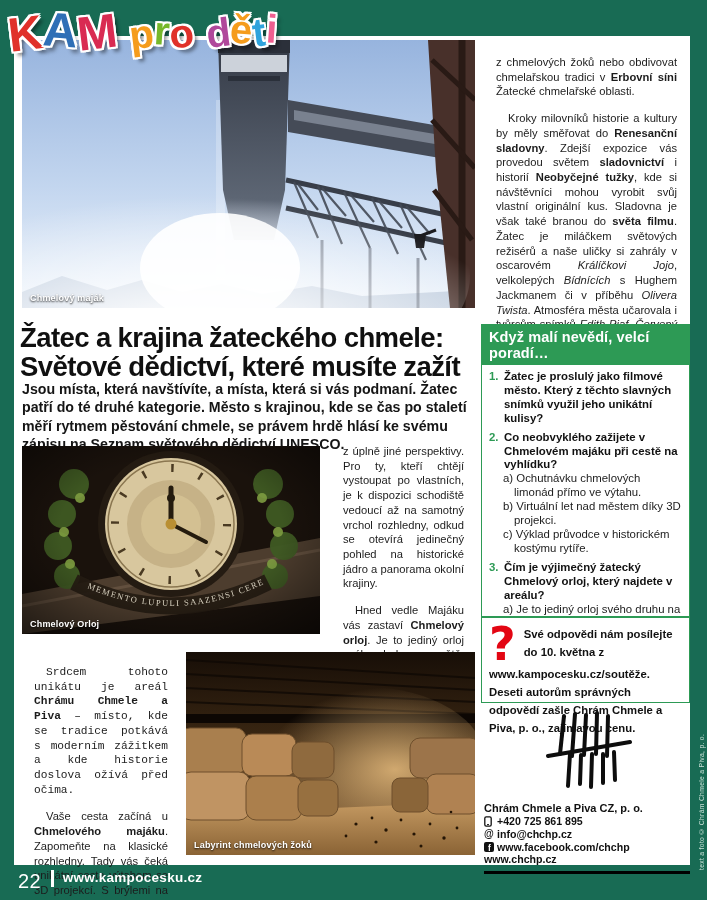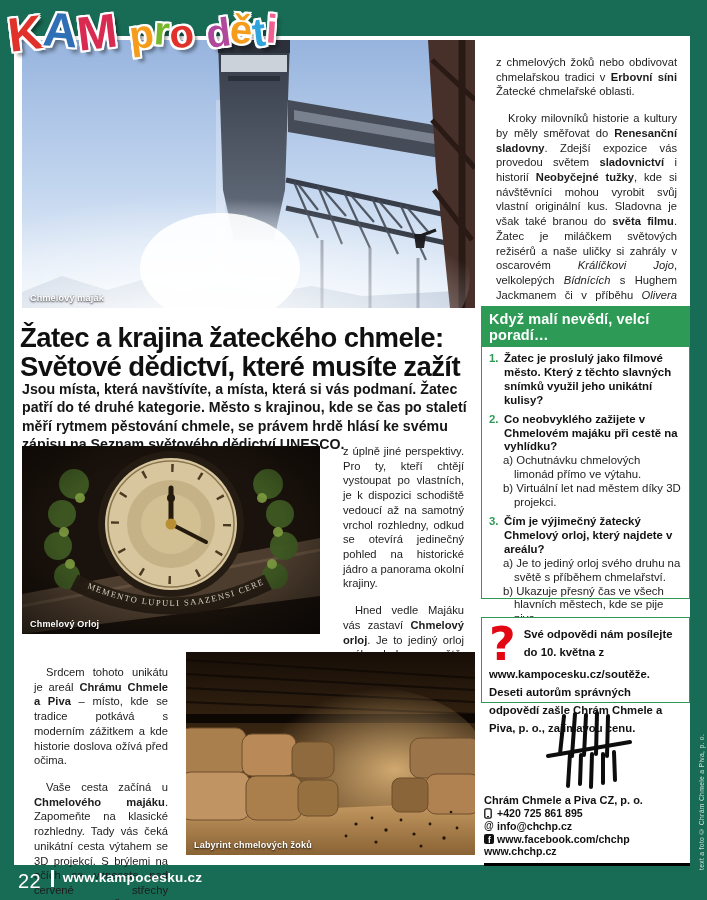--- a/index.html
+++ b/index.html
@@ -33,27 +33,27 @@
   
   .headline{position:absolute;left:20px;top:324px;width:458px;color:#101010;
             font-weight:bold;font-size:27.5px;line-height:1.04;letter-spacing:-.6px;}
   .lead{position:absolute;left:22px;top:380px;width:453px;color:#151515;
         font-weight:bold;font-size:14.2px;line-height:1.3;}
 
   
   .col{position:absolute;text-align:justify;color:#1c1c1c;font-size:11.2px;line-height:1.315;}
   .col p{margin:12px;}
   .col p + p{text-indent:12px;}
-  .col.first-indent p:first-child{text-indent:12px;}
+  .col.first-indent p:first-child{text-indent:12px;font-family:Liberation Mono, monospace;}
   #col-right{left:484px;top:43px;width:205px;}
   #col-mid{left:331px;top:432px;width:145px;}
   #col-left{left:22px;top:653px;width:158px;}
 
   
-  .quiz{position:absolute;left:481px;top:306px;width:209px;height:293px;
+  .quiz{position:absolute;left:481px;top:324px;width:209px;height:293px;
         background:#fff;border:1.5px solid #2d9a55;box-sizing:border-box;}
   .quiz-head{background:#2d9a55;color:#fff;font-weight:bold;font-size:14.5px;
              padding:4px 0 4px 7px;letter-spacing:.1px;}
   .quiz-body{padding:5px 7px 0 7px;}
   .q-item{margin-bottom:5px;}
   .q-row{display:flex;font-weight:bold;font-size:11.4px;line-height:1.22;color:#111;}
   .q-num{color:#2d9a55;width:15px;flex:none;}
   .q-text{flex:1;}
   .ans{font-size:11.4px;line-height:1.22;color:#1c1c1c;padding-left:14px;}
   .ans span{display:block;padding-left:11px;text-indent:-11px;}
@@ -292,20 +292,21 @@
           </div>
       </div>
       <div class="q-item">
         <div class="q-row">
             <span class="q-num">2.</span>
             <span class="q-text">Co neobvyklého zažijete v Chmelovém majáku při cestě na vyhlídku?</span>
           </div>
         <div class="ans">
             <span>a) Ochutnávku chmelových limonád přímo ve výtahu.</span>
             <span>b) Virtuální let nad městem díky 3D projekci.</span>
+            <span>c) Výklad průvodce v historickém kostýmu rytíře.</span>
           </div>
       </div>
       <div class="q-item">
         <div class="q-row">
             <span class="q-num">3.</span>
             <span class="q-text">Čím je výjimečný žatecký Chmelový orloj, který najdete v areálu?</span>
           </div>
         <div class="ans">
             <span>a) Je to jediný orloj svého druhu na světě s příběhem chmelařství.</span>
             <span>b) Ukazuje přesný čas ve všech hlavních městech, kde se pije pivo.</span>
@@ -332,21 +333,21 @@
         <path d="M30,44 L28,76"></path>
         <path d="M41,45 L40,74"></path>
         <path d="M52,44 L51,77"></path>
         <path d="M63,44 L63,73"></path>
         <path d="M74,42 L75,70"></path>
       </g>
     </svg>
   </div>
 
   <div class="contact">
-    <div class="line" style="font-size:11px;">Chrám Chmele a Piva CZ, p. o.</div>
+    <div class="line" style="font-size:11px;margin-top:8px;">Chrám Chmele a Piva CZ, p. o.</div>
     <div class="line">
       <span class="cicon">
         <svg width="8" height="11" viewBox="0 0 8 11">
             <rect x="0.8" y="0.8" width="6.4" height="9.4" rx="1.4" fill="none" stroke="#111" stroke-width="1.3"></rect>
             <line x1="3" y1="8.6" x2="5" y2="8.6" stroke="#111" stroke-width="1"></line>
           </svg>
       </span>
       <span>+420 725 861 895</span>
     </div>
     <div class="line">

